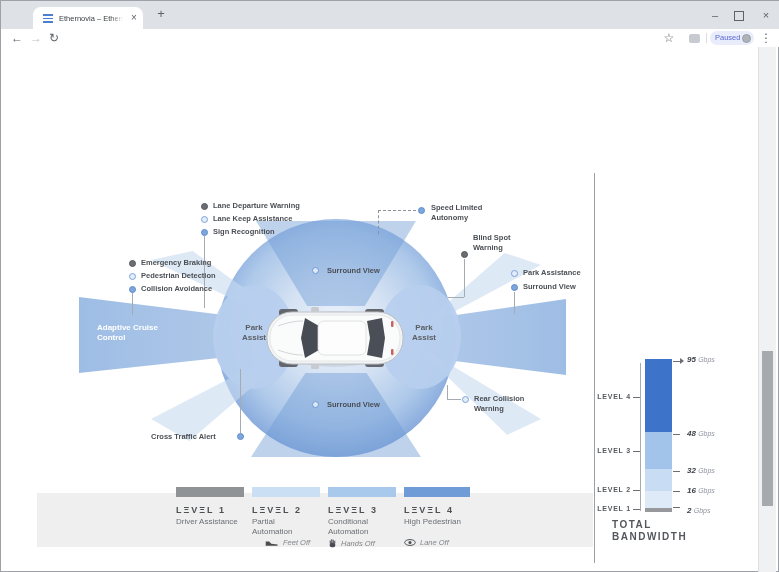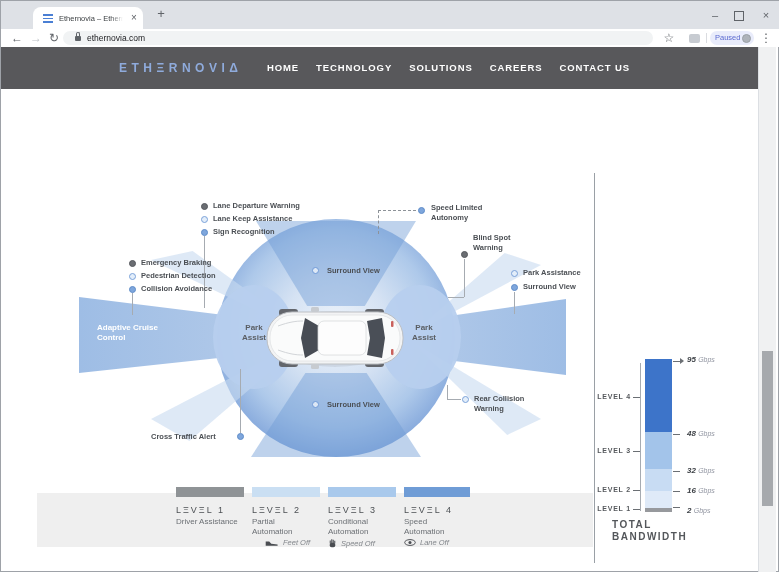--- a/index.html
+++ b/index.html
@@ -84,21 +84,21 @@
   .vlab{left:686px;font-size:8px;font-style:italic;}
   .vlab b{color:#3e4247;margin-top:40px;}
   .vlab i{color:#9094a0;font-size:7px;}
   .chart-title{left:611px;top:518px;font-size:10px;font-weight:bold;letter-spacing:1.5px;color:#54575b;line-height:12px;}
   .arrowhead{left:679px;top:357px;width:0;height:0;border-left:4px solid #6b6f74;
     border-top:3px solid transparent;border-bottom:3px solid transparent;}
 
   
   .band{left:36px;top:492px;width:556px;height:54px;background:#efefef;}
   .lbar{top:486px;height:10px;}
-  .lv-title{top:504px;font-size:9px;font-weight:normal;letter-spacing:2px;color:#4c5054;}
+  .lv-title{top:504px;font-size:9px;font-weight:bold;letter-spacing:2px;color:#4c5054;}
   .lv-name{top:516px;width:64px;font-size:8px;line-height:10px;color:#6b6f74;}
   .lv-mode{top:537px;font-size:7.5px;font-style:italic;color:#83878c;display:flex;align-items:center;gap:4px;}
   .adas{left:38px;top:504px;width:112px;text-align:right;font-size:9.5px;line-height:11px;
     font-weight:bold;letter-spacing:.5px;color:#55585c;}
 
   
   .sbtrack{left:757px;top:46px;width:18px;height:525px;background:#f0f1f2;border-left:1px solid #dcdfe3;box-sizing:border-box;}
   .sbthumb{left:3px;top:304px;width:11px;height:155px;background:#a6a9ad;cursor:pointer;}
 </style>
 </head>
@@ -115,44 +115,30 @@
     <span class="abs newtab">+</span>
     <span class="abs winbtn" style="left:706px">–</span>
     <span class="abs winbox"></span>
     <span class="abs winbtn" style="left:757px">×</span>
   </div>
 
   <div class="abs toolbar">
     <span class="abs navicon" style="left:8px">←</span>
     <span class="abs navicon" style="left:27px;color:#bdc1c6">→</span>
     <span class="abs navicon" style="left:45px">↻</span>
-    <div class="abs omnibox">
-      <span class="abs lock"></span>
-      <span class="abs url">ethernovia.com</span>
-    </div>
     <span class="abs navicon" style="left:660px">☆</span>
     <span class="abs ext-icon"></span>
     <span class="abs tb-sep"></span>
     <div class="abs paused">
       <span class="abs paused-txt">Paused</span>
       <span class="abs paused-av"></span>
     </div>
     <span class="abs navicon" style="left:757px">⋮</span>
   </div>
 
-  <div class="abs sitenav">
-    <span class="abs logo">ETHΞRNOVIΔ</span>
-    <div class="abs menu">
-      <span>HOME</span>
-      <span>TECHNOLOGY</span>
-      <span>SOLUTIONS</span>
-      <span>CAREERS</span>
-      <span>CONTACT US</span>
-    </div>
-  </div>
 
 
   <div>
     <div class="abs beam-acc"></div>
     <div class="abs beam-right"></div>
     <div class="abs bigcircle"></div>
     <div class="abs fan fan-lu"></div>
     <div class="abs fan fan-ld"></div>
     <div class="abs fan fan-ru"></div>
     <div class="abs fan fan-rd"></div>
@@ -278,34 +264,34 @@
   <div class="abs lbar" style="left: 403px; width: 66px; background: rgb(111, 156, 214);"></div>
 
   <span class="abs lv-title" style="left:175px">LΞVΞL 1</span>
   <span class="abs lv-title" style="left:251px">LΞVΞL 2</span>
   <span class="abs lv-title" style="left:327px">LΞVΞL 3</span>
   <span class="abs lv-title" style="left:403px">LΞVΞL 4</span>
 
   <span class="abs lv-name" style="left:175px">Driver Assistance</span>
   <span class="abs lv-name" style="left:251px">Partial Automation</span>
   <span class="abs lv-name" style="left:327px">Conditional Automation</span>
-  <span class="abs lv-name" style="left:403px">Speed Automation</span>
+  <span class="abs lv-name" style="left:403px">High Pedestrian</span>
 
   <span class="abs lv-mode" style="left:264px">
     <svg width="14" height="8" viewBox="0 0 20 10">
         <path d="M1 8 L1 3 L6 3 L9 6 L18 7 L18 9 L1 9 Z" fill="#4a4d52"></path>
       </svg>
     <span>Feet Off</span>
   </span>
   <span class="abs lv-mode" style="left:327px">
     <svg width="9" height="10" viewBox="0 0 12 13">
         <path d="M3 7 V3 M5 7 V1.5 M7 7 V2 M9 7 V3.5" stroke="#4a4d52" stroke-width="1.4" fill="none"></path>
         <rect x="2.3" y="6" width="7.4" height="6" rx="2.5" fill="#4a4d52"></rect>
       </svg>
-    <span>Speed Off</span>
+    <span>Hands Off</span>
   </span>
   <span class="abs lv-mode" style="left:403px">
     <svg width="12" height="7" viewBox="0 0 14 8">
         <ellipse cx="7" cy="4" rx="6.2" ry="3.4" fill="none" stroke="#4a4d52" stroke-width="1.1"></ellipse>
         <circle cx="7" cy="4" r="1.8" fill="#4a4d52"></circle>
       </svg>
     <span>Lane Off</span>
   </span>
 
   <div class="abs sbtrack">

